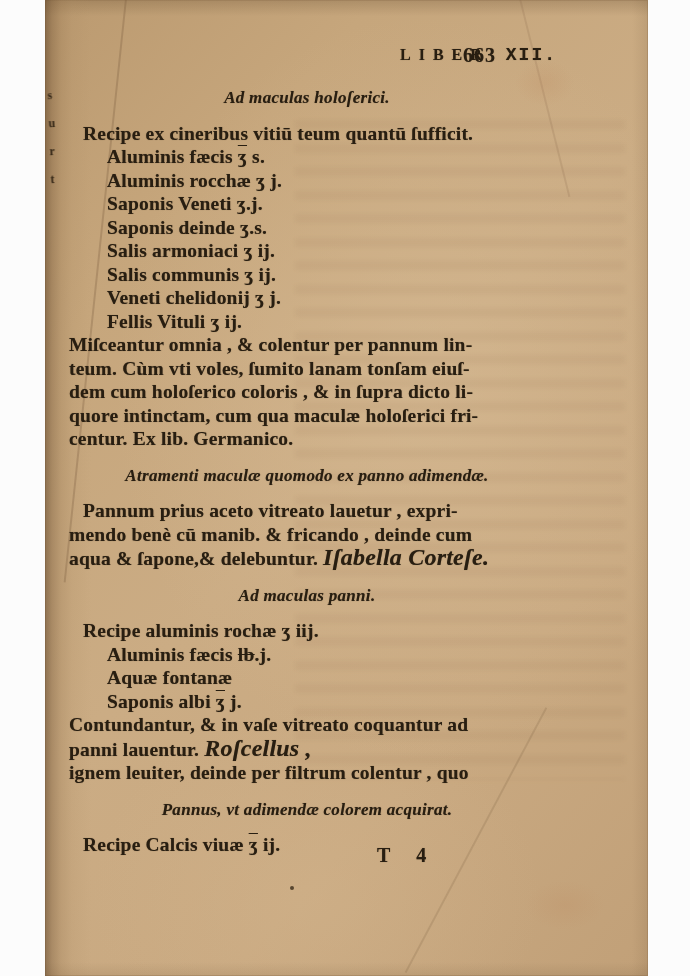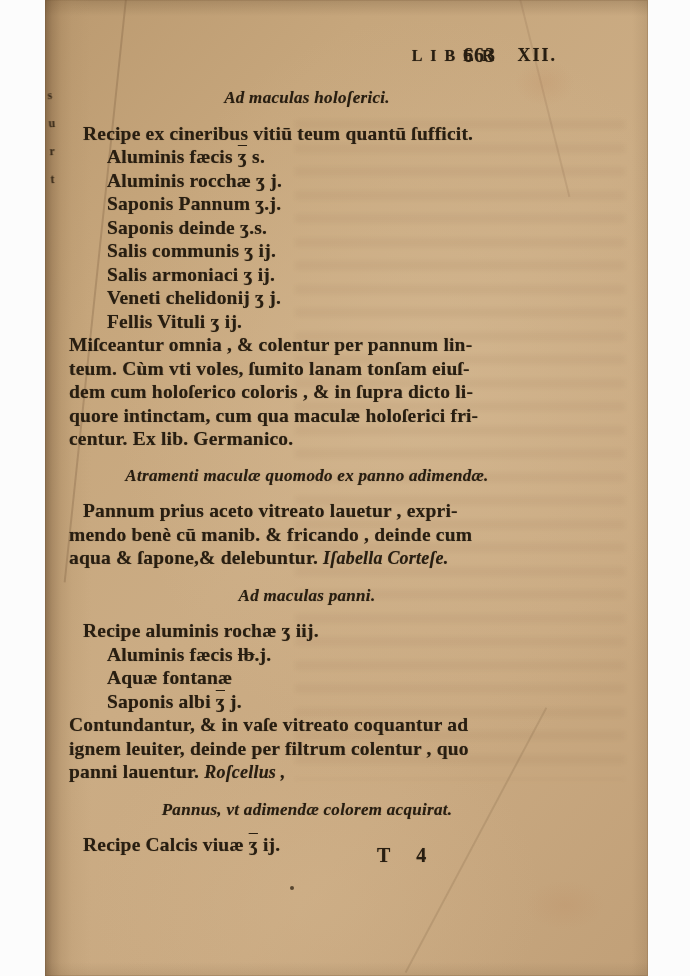--- a/index.html
+++ b/index.html
@@ -47,31 +47,31 @@
     font-size:12px;font-weight:700;color:#332616;
     filter:blur(.4px);transform:rotate(-2deg);
   }
   
   .ink{color:#281e11;text-shadow:0 0 .8px rgba(40,30,17,.55);}
   .runhead{
     position:absolute;left:38px;top:45px;width:474px;height:24px;
     display:flex;justify-content:flex-end;align-items:baseline;gap:16px;
   }
   .runhead .word1{font-size:16px;font-weight:700;letter-spacing:8px;}
-  .runhead .word2{font-size:18px;font-weight:700;letter-spacing:2px;}
+  .runhead .word2{font-size:18px;font-weight:700;letter-spacing:2px;font-family:Liberation Mono, monospace;}
   .pagenum{position:absolute;left:418px;top:44px;font-size:20px;font-weight:700;letter-spacing:1px;}
   .column{position:absolute;left:24px;top:73px;width:476px;}
   .line{line-height:23.5px;font-size:19.5px;font-weight:700;letter-spacing:.2px;white-space:nowrap;}
   .line.first{padding-left:14px;}
   .line.item{padding-left:38px;}
   .line.heading{
     text-align:center;font-style:italic;font-size:17px;font-weight:700;
     letter-spacing:.3px;margin:13px 0 12px 0;white-space:nowrap;
   }
-  .line .it{font-style:italic;font-size:18px;}
+  .line .it{font-style:italic;font-size:24px;}
   .oz{text-decoration:overline;}           
   .lbsym{text-decoration:line-through;}    
   .signature{
     position:absolute;left:332px;top:844px;
     font-size:20px;font-weight:700;display:flex;gap:26px;
   }
   .speck{position:absolute;left:245px;top:886px;width:4px;height:4px;border-radius:50%;background:#3a2c1a;opacity:.8;}
   .stain{position:absolute;left:470px;top:60px;width:60px;height:46px;border-radius:50%;
     background:radial-gradient(ellipse,rgba(186,130,88,.18),rgba(186,130,88,0) 70%);}
   .stain2{position:absolute;left:480px;top:880px;width:80px;height:50px;border-radius:50%;
@@ -100,43 +100,43 @@
     <span class="word1">LIBER</span>
     <span class="word2">XII.</span>
   </div>
   <div class="pagenum ink">663</div>
 
   <div class="column ink">
       <div class="line heading">Ad maculas holoſerici.</div>
       <div class="line first">Recipe ex cineribus vitiū teum quantū ſufficit.</div>
       <div class="line item">Aluminis fæcis <span class="oz">ʒ</span> s.</div>
       <div class="line item">Aluminis rocchæ ʒ j.</div>
-      <div class="line item">Saponis Pannum ʒ.j.</div>
+      <div class="line item">Saponis Veneti ʒ.j.</div>
       <div class="line item">Saponis deinde ʒ.s.</div>
+      <div class="line item">Salis armoniaci ʒ ij.</div>
       <div class="line item">Salis communis ʒ ij.</div>
-      <div class="line item">Salis armoniaci ʒ ij.</div>
       <div class="line item">Veneti chelidonij ʒ j.</div>
       <div class="line item">Fellis Vituli ʒ ij.</div>
       <div class="line body">Miſceantur omnia , &amp; colentur per pannum lin-</div>
       <div class="line body">teum. Cùm vti voles, ſumito lanam tonſam eiuſ-</div>
       <div class="line body">dem cum holoſerico coloris , &amp; in ſupra dicto li-</div>
       <div class="line body">quore intinctam, cum qua maculæ holoſerici fri-</div>
       <div class="line body">centur. Ex lib. Germanico.</div>
       <div class="line heading">Atramenti maculæ quomodo ex panno adimendæ.</div>
       <div class="line first">Pannum prius aceto vitreato lauetur , expri-</div>
       <div class="line body">mendo benè cū manib. &amp; fricando , deinde cum</div>
       <div class="line body">aqua &amp; ſapone,&amp; delebuntur. <span class="it">Iſabella Corteſe.</span></div>
       <div class="line heading">Ad maculas panni.</div>
       <div class="line first">Recipe aluminis rochæ ʒ iij.</div>
       <div class="line item">Aluminis fæcis <span class="lbsym">lb</span>.j.</div>
       <div class="line item">Aquæ fontanæ</div>
       <div class="line item">Saponis albi <span class="oz">ʒ</span> j.</div>
       <div class="line body">Contundantur, &amp; in vaſe vitreato coquantur ad</div>
+      <div class="line body">panni lauentur. <span class="it">Roſcellus ,</span></div>
       <div class="line body">ignem leuiter, deinde per filtrum colentur , quo</div>
-      <div class="line body">panni lauentur. <span class="it">Roſcellus ,</span></div>
       <div class="line heading">Pannus, vt adimendæ colorem acquirat.</div>
       <div class="line first">Recipe Calcis viuæ <span class="oz">ʒ</span> ij.</div>
     </div>
 
   <div class="signature ink">
     <span>T</span>
     <span>4</span>
   </div>
   <div class="speck"></div>
 </div>

